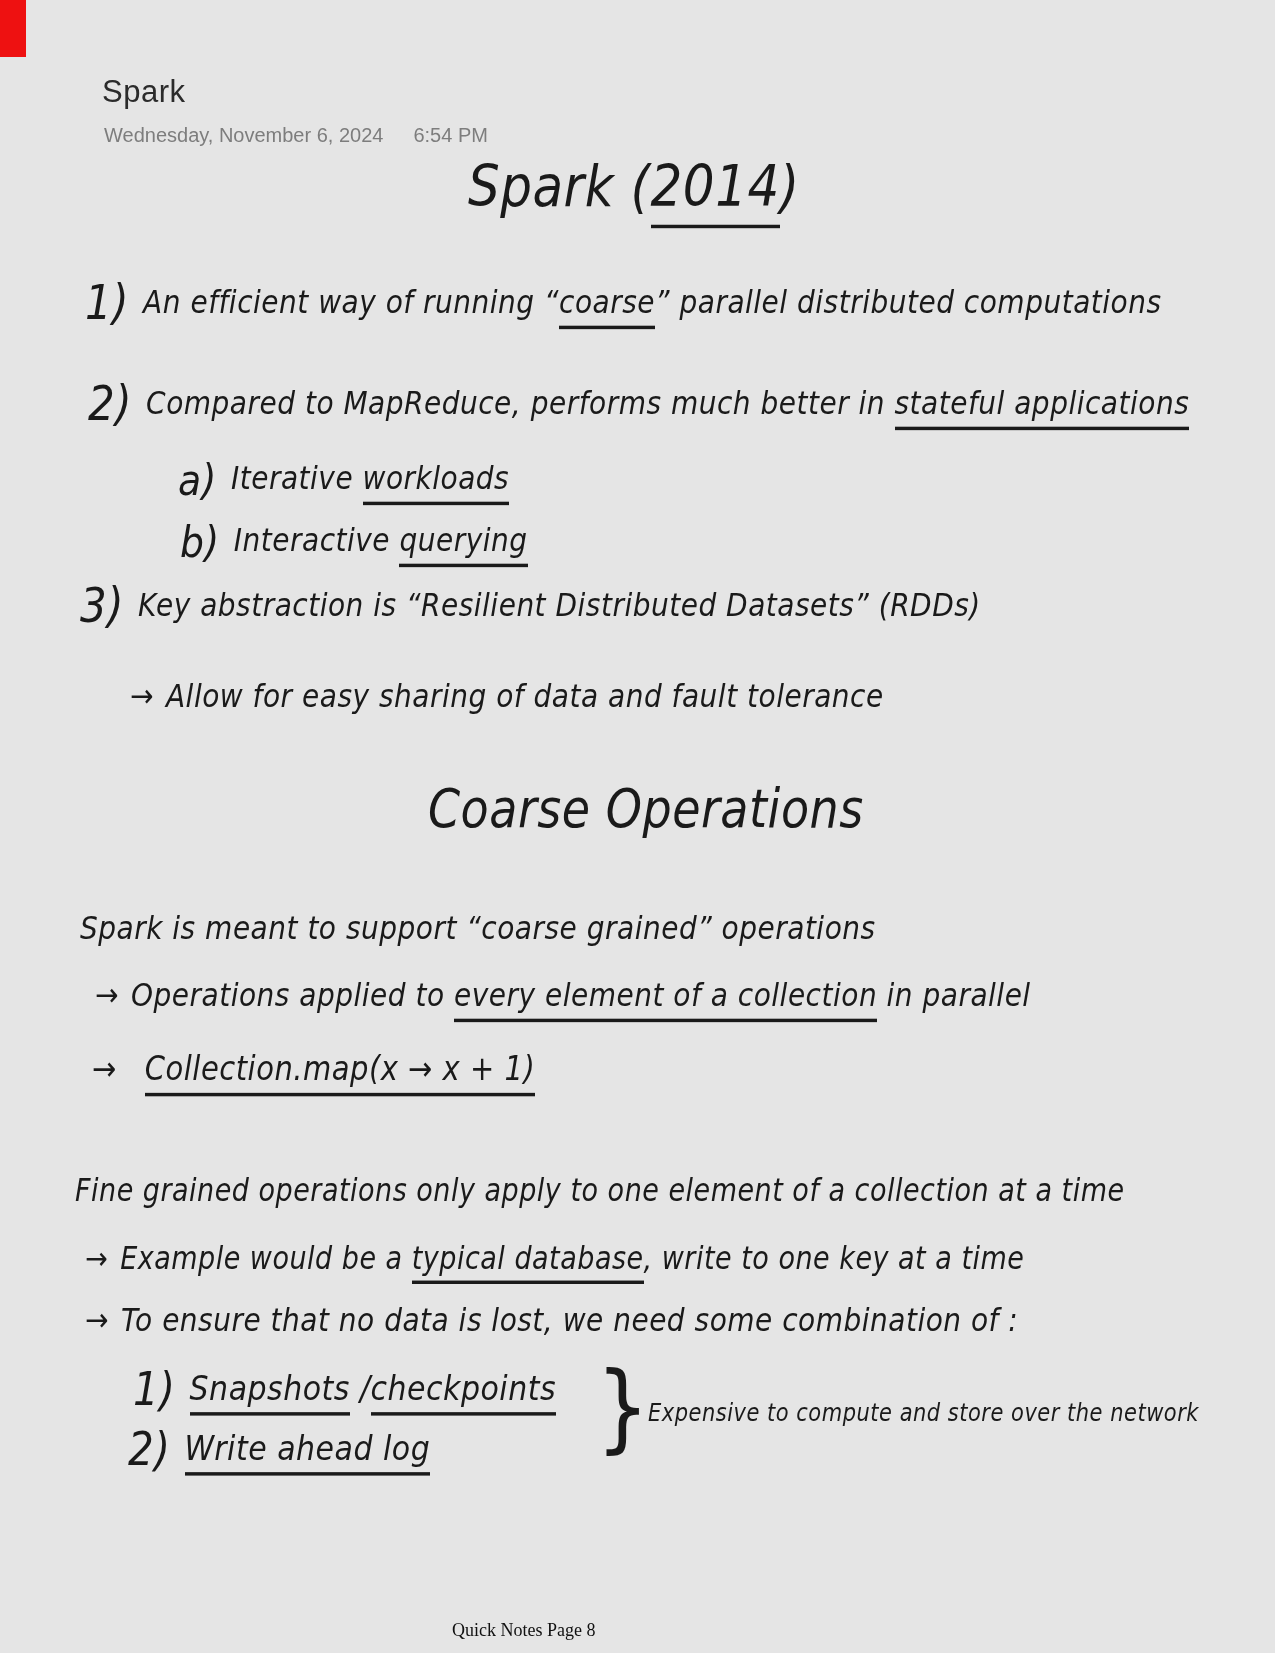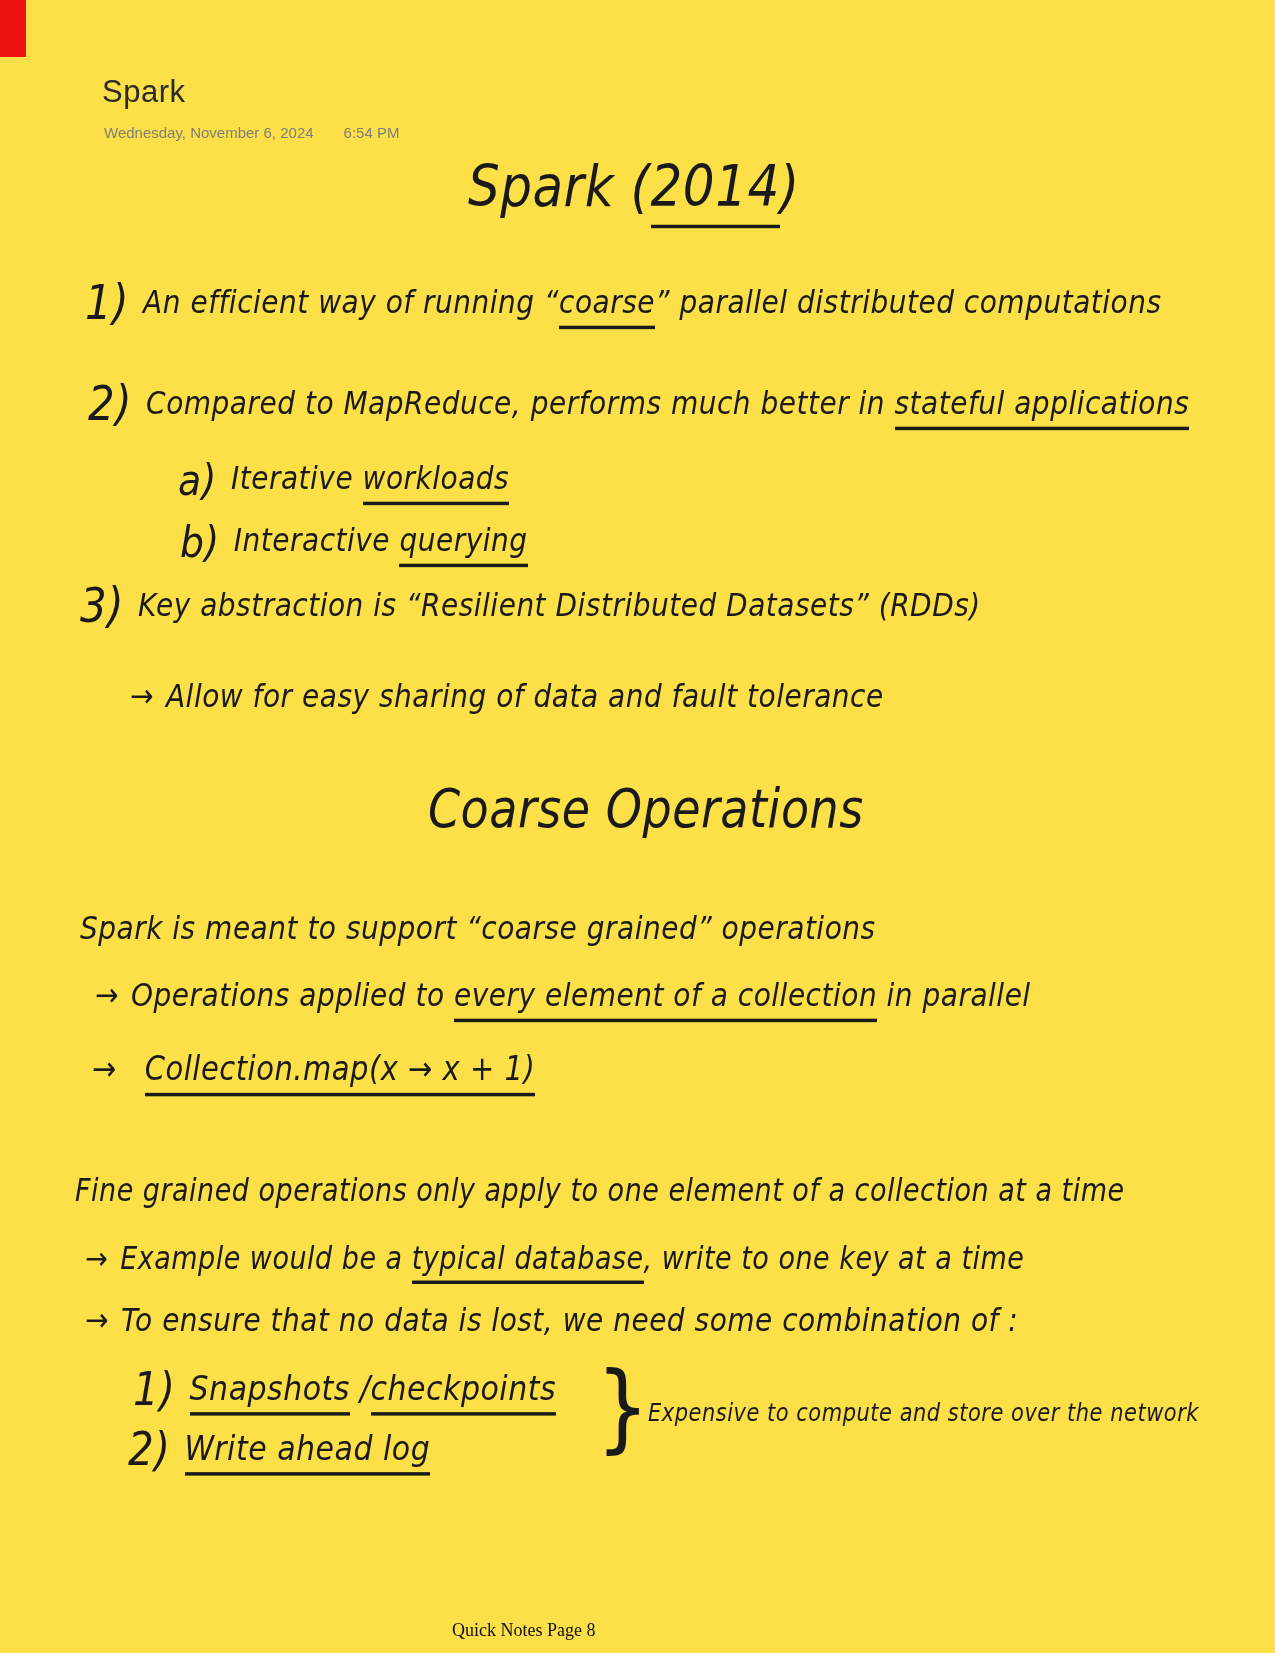--- a/index.html
+++ b/index.html
@@ -1,21 +1,21 @@
 <!DOCTYPE html>
 <html><head>
 <meta charset="utf-8">
 <style>
   html,body{margin:0;padding:0;background:#ffffff;}
-  .page{position:relative;width:1275px;height:1653px;background:#fde047;overflow:hidden;
+  .page{position:relative;width:1275px;height:1653px;background:#e5e5e5;overflow:hidden;
         font-family:"Liberation Sans", sans-serif;}
   .red-flag{position:absolute;left:0;top:0;width:26px;height:57px;background:#ee1111;}
   .page-title{position:absolute;left:102px;top:74px;font-size:31px;font-weight:300;
               color:#2b2b2b;letter-spacing:0.5px;}
-  .date-row{position:absolute;left:104px;top:124px;font-size:15px;color:#7d7d7d;}
+  .date-row{position:absolute;left:104px;top:124px;font-size:20px;color:#7d7d7d;}
   .date-row .time{margin-left:30px;}
   
   .hw{position:absolute;font-family:"DejaVu Sans", sans-serif;font-style:italic;
       color:#1a1a1a;white-space:nowrap;letter-spacing:0.5px;
       transform:scaleY(1.15);transform-origin:left top;line-height:1.3;}
   .num{font-size:1.5em;line-height:0.8;vertical-align:-0.12em;margin-right:14px;}
   .arrow{margin-right:12px;}
   .u{border-bottom:3px solid #1a1a1a;padding-bottom:4px;}
   .brace{font-size:84px;line-height:0.95;font-style:normal;}
   .footer{position:absolute;left:452px;top:1620px;font-family:"Liberation Serif", serif;

